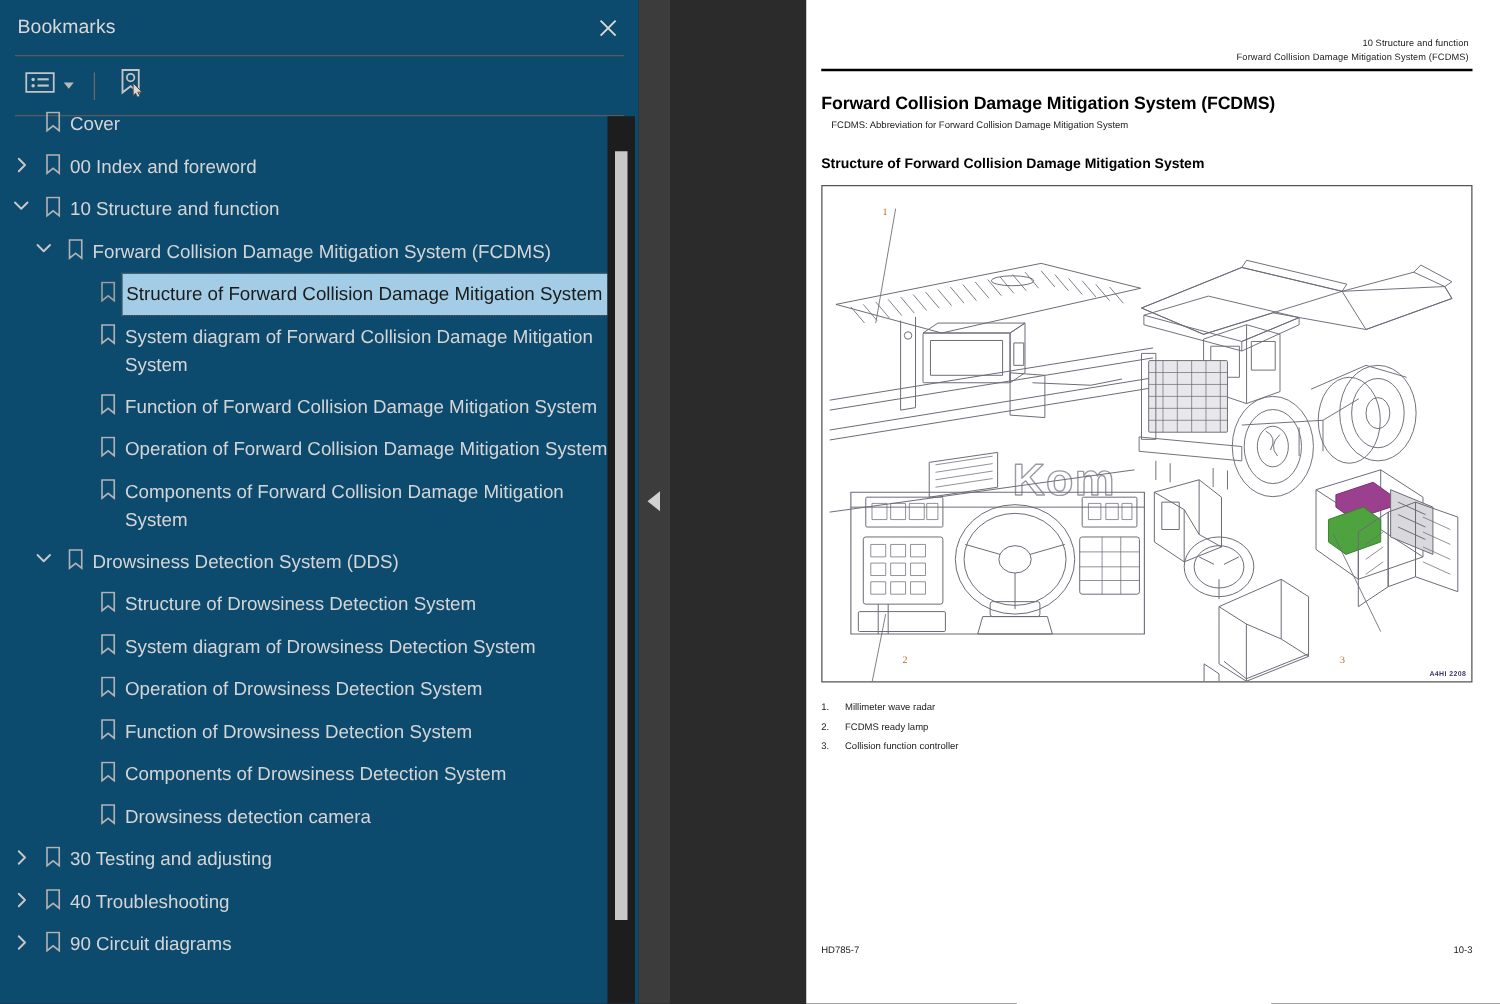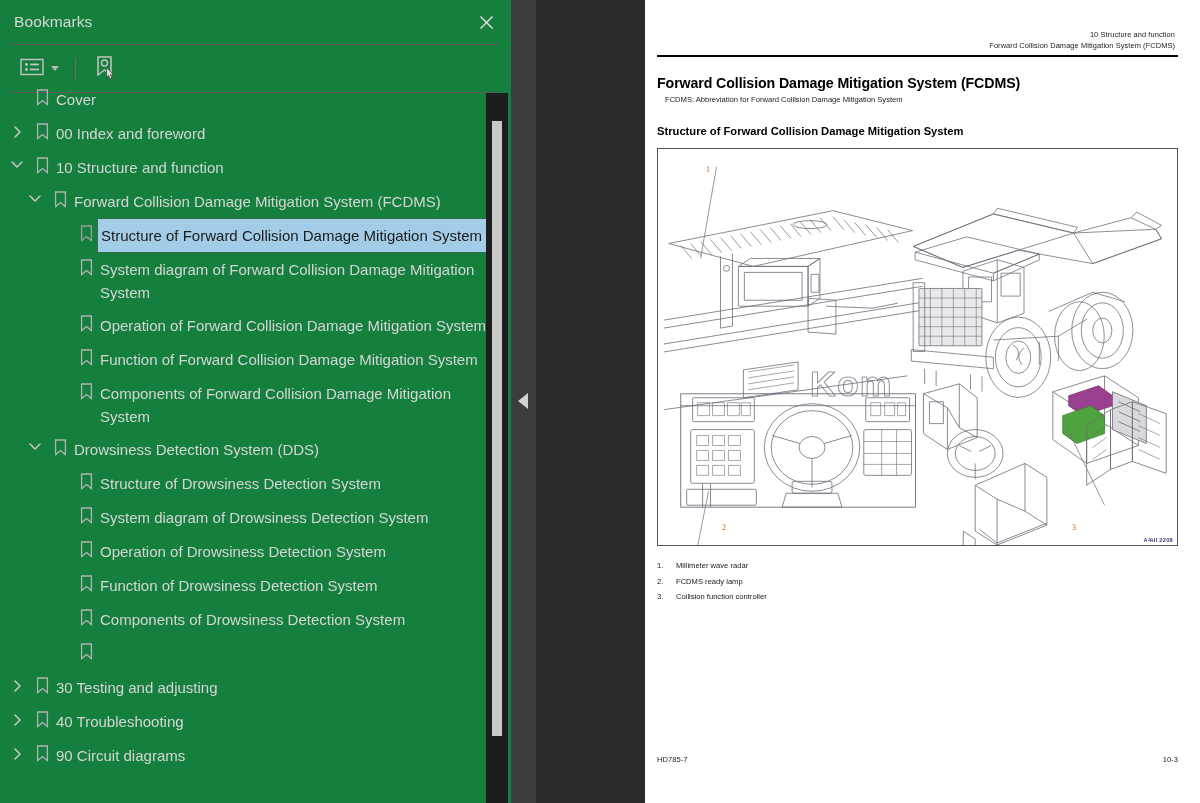--- a/index.html
+++ b/index.html
@@ -7,21 +7,21 @@
     width: 1200px; height: 803px;
     overflow: hidden;
     background: #2b2b2b;
     font-family: "Liberation Sans", sans-serif;
   }
   #app { position: relative; width: 1200px; height: 803px; display: flex; }
 
   
   .bm-panel {
     width: 511px; height: 803px;
-    background: #15803d;
+    background: #0c4a6e;
     position: relative;
     flex: 0 0 511px;
   }
   .bm-header {
     height: 44px;
     display: flex; align-items: center;
     padding: 0 14px 0 14px;
     position: relative;
   }
   .bm-title {
@@ -359,30 +359,30 @@
             </div>
             <div class="node-label">System diagram of Forward Collision Damage Mitigation System</div>
           </div>
           <div class="node lvl2">
             <div class="twisty"></div>
             <div class="bmk-icon">
               <svg width="13" height="17" viewBox="0 0 13 17">
                 <path d="M1.6 1 H11.4 V15.6 L6.5 11.6 L1.6 15.6 Z" fill="none" stroke="#b2b2b2" stroke-width="1.3"></path>
               </svg>
             </div>
+            <div class="node-label">Function of Forward Collision Damage Mitigation System</div>
+          </div>
+          <div class="node lvl2">
+            <div class="twisty"></div>
+            <div class="bmk-icon">
+              <svg width="13" height="17" viewBox="0 0 13 17">
+                <path d="M1.6 1 H11.4 V15.6 L6.5 11.6 L1.6 15.6 Z" fill="none" stroke="#b2b2b2" stroke-width="1.3"></path>
+              </svg>
+            </div>
             <div class="node-label">Operation of Forward Collision Damage Mitigation System</div>
-          </div>
-          <div class="node lvl2">
-            <div class="twisty"></div>
-            <div class="bmk-icon">
-              <svg width="13" height="17" viewBox="0 0 13 17">
-                <path d="M1.6 1 H11.4 V15.6 L6.5 11.6 L1.6 15.6 Z" fill="none" stroke="#b2b2b2" stroke-width="1.3"></path>
-              </svg>
-            </div>
-            <div class="node-label">Function of Forward Collision Damage Mitigation System</div>
           </div>
           <div class="node lvl2">
             <div class="twisty"></div>
             <div class="bmk-icon">
               <svg width="13" height="17" viewBox="0 0 13 17">
                 <path d="M1.6 1 H11.4 V15.6 L6.5 11.6 L1.6 15.6 Z" fill="none" stroke="#b2b2b2" stroke-width="1.3"></path>
               </svg>
             </div>
             <div class="node-label">Components of Forward Collision Damage Mitigation System</div>
           </div>
@@ -444,20 +444,21 @@
             </div>
             <div class="node-label">Components of Drowsiness Detection System</div>
           </div>
           <div class="node lvl2">
             <div class="twisty"></div>
             <div class="bmk-icon">
               <svg width="13" height="17" viewBox="0 0 13 17">
                 <path d="M1.6 1 H11.4 V15.6 L6.5 11.6 L1.6 15.6 Z" fill="none" stroke="#b2b2b2" stroke-width="1.3"></path>
               </svg>
             </div>
+            <div class="node-label">Drowsiness detection camera</div>
           </div>
           <div class="node lvl0">
             <div class="twisty">
               <svg width="11" height="14" viewBox="0 0 11 14">
                 <polyline points="3,2 8,7 3,12" fill="none" stroke="#c9c9c9" stroke-width="1.5" stroke-linecap="round" stroke-linejoin="round"></polyline>
               </svg>
             </div>
             <div class="bmk-icon">
               <svg width="13" height="17" viewBox="0 0 13 17">
                 <path d="M1.6 1 H11.4 V15.6 L6.5 11.6 L1.6 15.6 Z" fill="none" stroke="#b2b2b2" stroke-width="1.3"></path>

